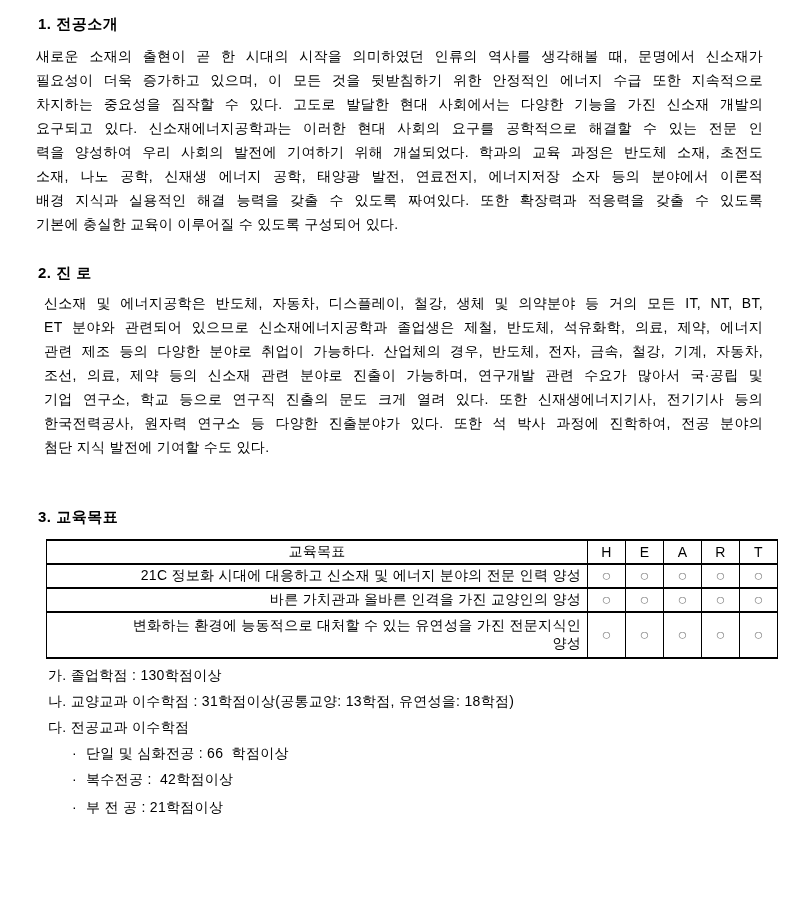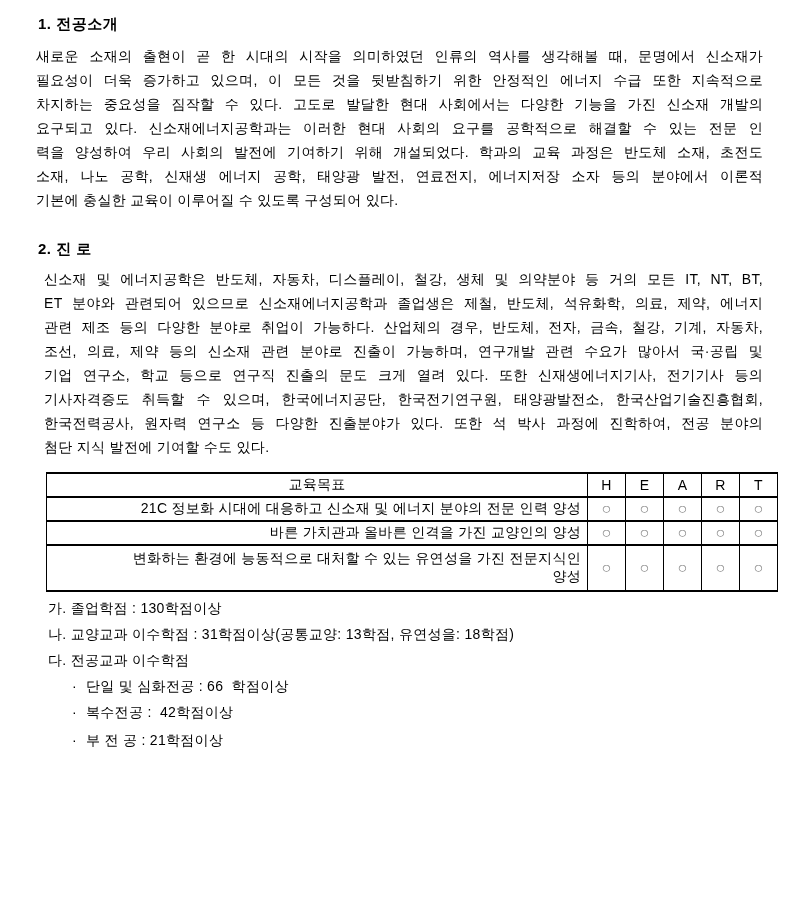--- a/index.html
+++ b/index.html
@@ -92,35 +92,36 @@
 <div class="page">
 
   <div class="sec-heading">1. 전공소개</div>
   <div class="para">
     <div class="pline">새로운 소재의 출현이 곧 한 시대의 시작을 의미하였던 인류의 역사를 생각해볼 때, 문명에서 신소재가</div>
     <div class="pline">필요성이 더욱 증가하고 있으며, 이 모든 것을 뒷받침하기 위한 안정적인 에너지 수급 또한 지속적으로</div>
     <div class="pline">차지하는 중요성을 짐작할 수 있다. 고도로 발달한 현대 사회에서는 다양한 기능을 가진 신소재 개발의</div>
     <div class="pline">요구되고 있다. 신소재에너지공학과는 이러한 현대 사회의 요구를 공학적으로 해결할 수 있는 전문 인</div>
     <div class="pline">력을 양성하여 우리 사회의 발전에 기여하기 위해 개설되었다. 학과의 교육 과정은 반도체 소재, 초전도</div>
     <div class="pline">소재, 나노 공학, 신재생 에너지 공학, 태양광 발전, 연료전지, 에너지저장 소자 등의 분야에서 이론적</div>
+    <div class="pline">배경 지식과 실용적인 해결 능력을 갖출 수 있도록 짜여있다. 또한 확장력과 적응력을 갖출 수 있도록</div>
     <div class="pline last">기본에 충실한 교육이 이루어질 수 있도록 구성되어 있다.</div>
   </div>
 
   <div class="sec-heading h-s2">2. 진 로</div>
   <div class="para para2">
     <div class="pline">신소재 및 에너지공학은 반도체, 자동차, 디스플레이, 철강, 생체 및 의약분야 등 거의 모든 IT, NT, BT,</div>
     <div class="pline">ET 분야와 관련되어 있으므로 신소재에너지공학과 졸업생은 제철, 반도체, 석유화학, 의료, 제약, 에너지</div>
     <div class="pline">관련 제조 등의 다양한 분야로 취업이 가능하다. 산업체의 경우, 반도체, 전자, 금속, 철강, 기계, 자동차,</div>
     <div class="pline">조선, 의료, 제약 등의 신소재 관련 분야로 진출이 가능하며, 연구개발 관련 수요가 많아서 국·공립 및</div>
     <div class="pline">기업 연구소, 학교 등으로 연구직 진출의 문도 크게 열려 있다. 또한 신재생에너지기사, 전기기사 등의</div>
-    <div class="pline">기사자격증도 취득할 수 있으며, 한국에너지공단, 한국전기연구원, 태양광발전소, 한국산업기술진흥협회,</div>
     <div class="pline">한국전력공사, 원자력 연구소 등 다양한 진출분야가 있다. 또한 석 박사 과정에 진학하여, 전공 분야의</div>
     <div class="pline last">첨단 지식 발전에 기여할 수도 있다.</div>
   </div>
 
+  <div class="sec-heading h-s3">3. 교육목표</div>
 
   <table class="goals">
     <colgroup>
       <col style="width:541px">
       <col style="width:38px">
         <col style="width:38px">
         <col style="width:38px">
         <col style="width:38px">
         <col style="width:38px">
     </colgroup>

